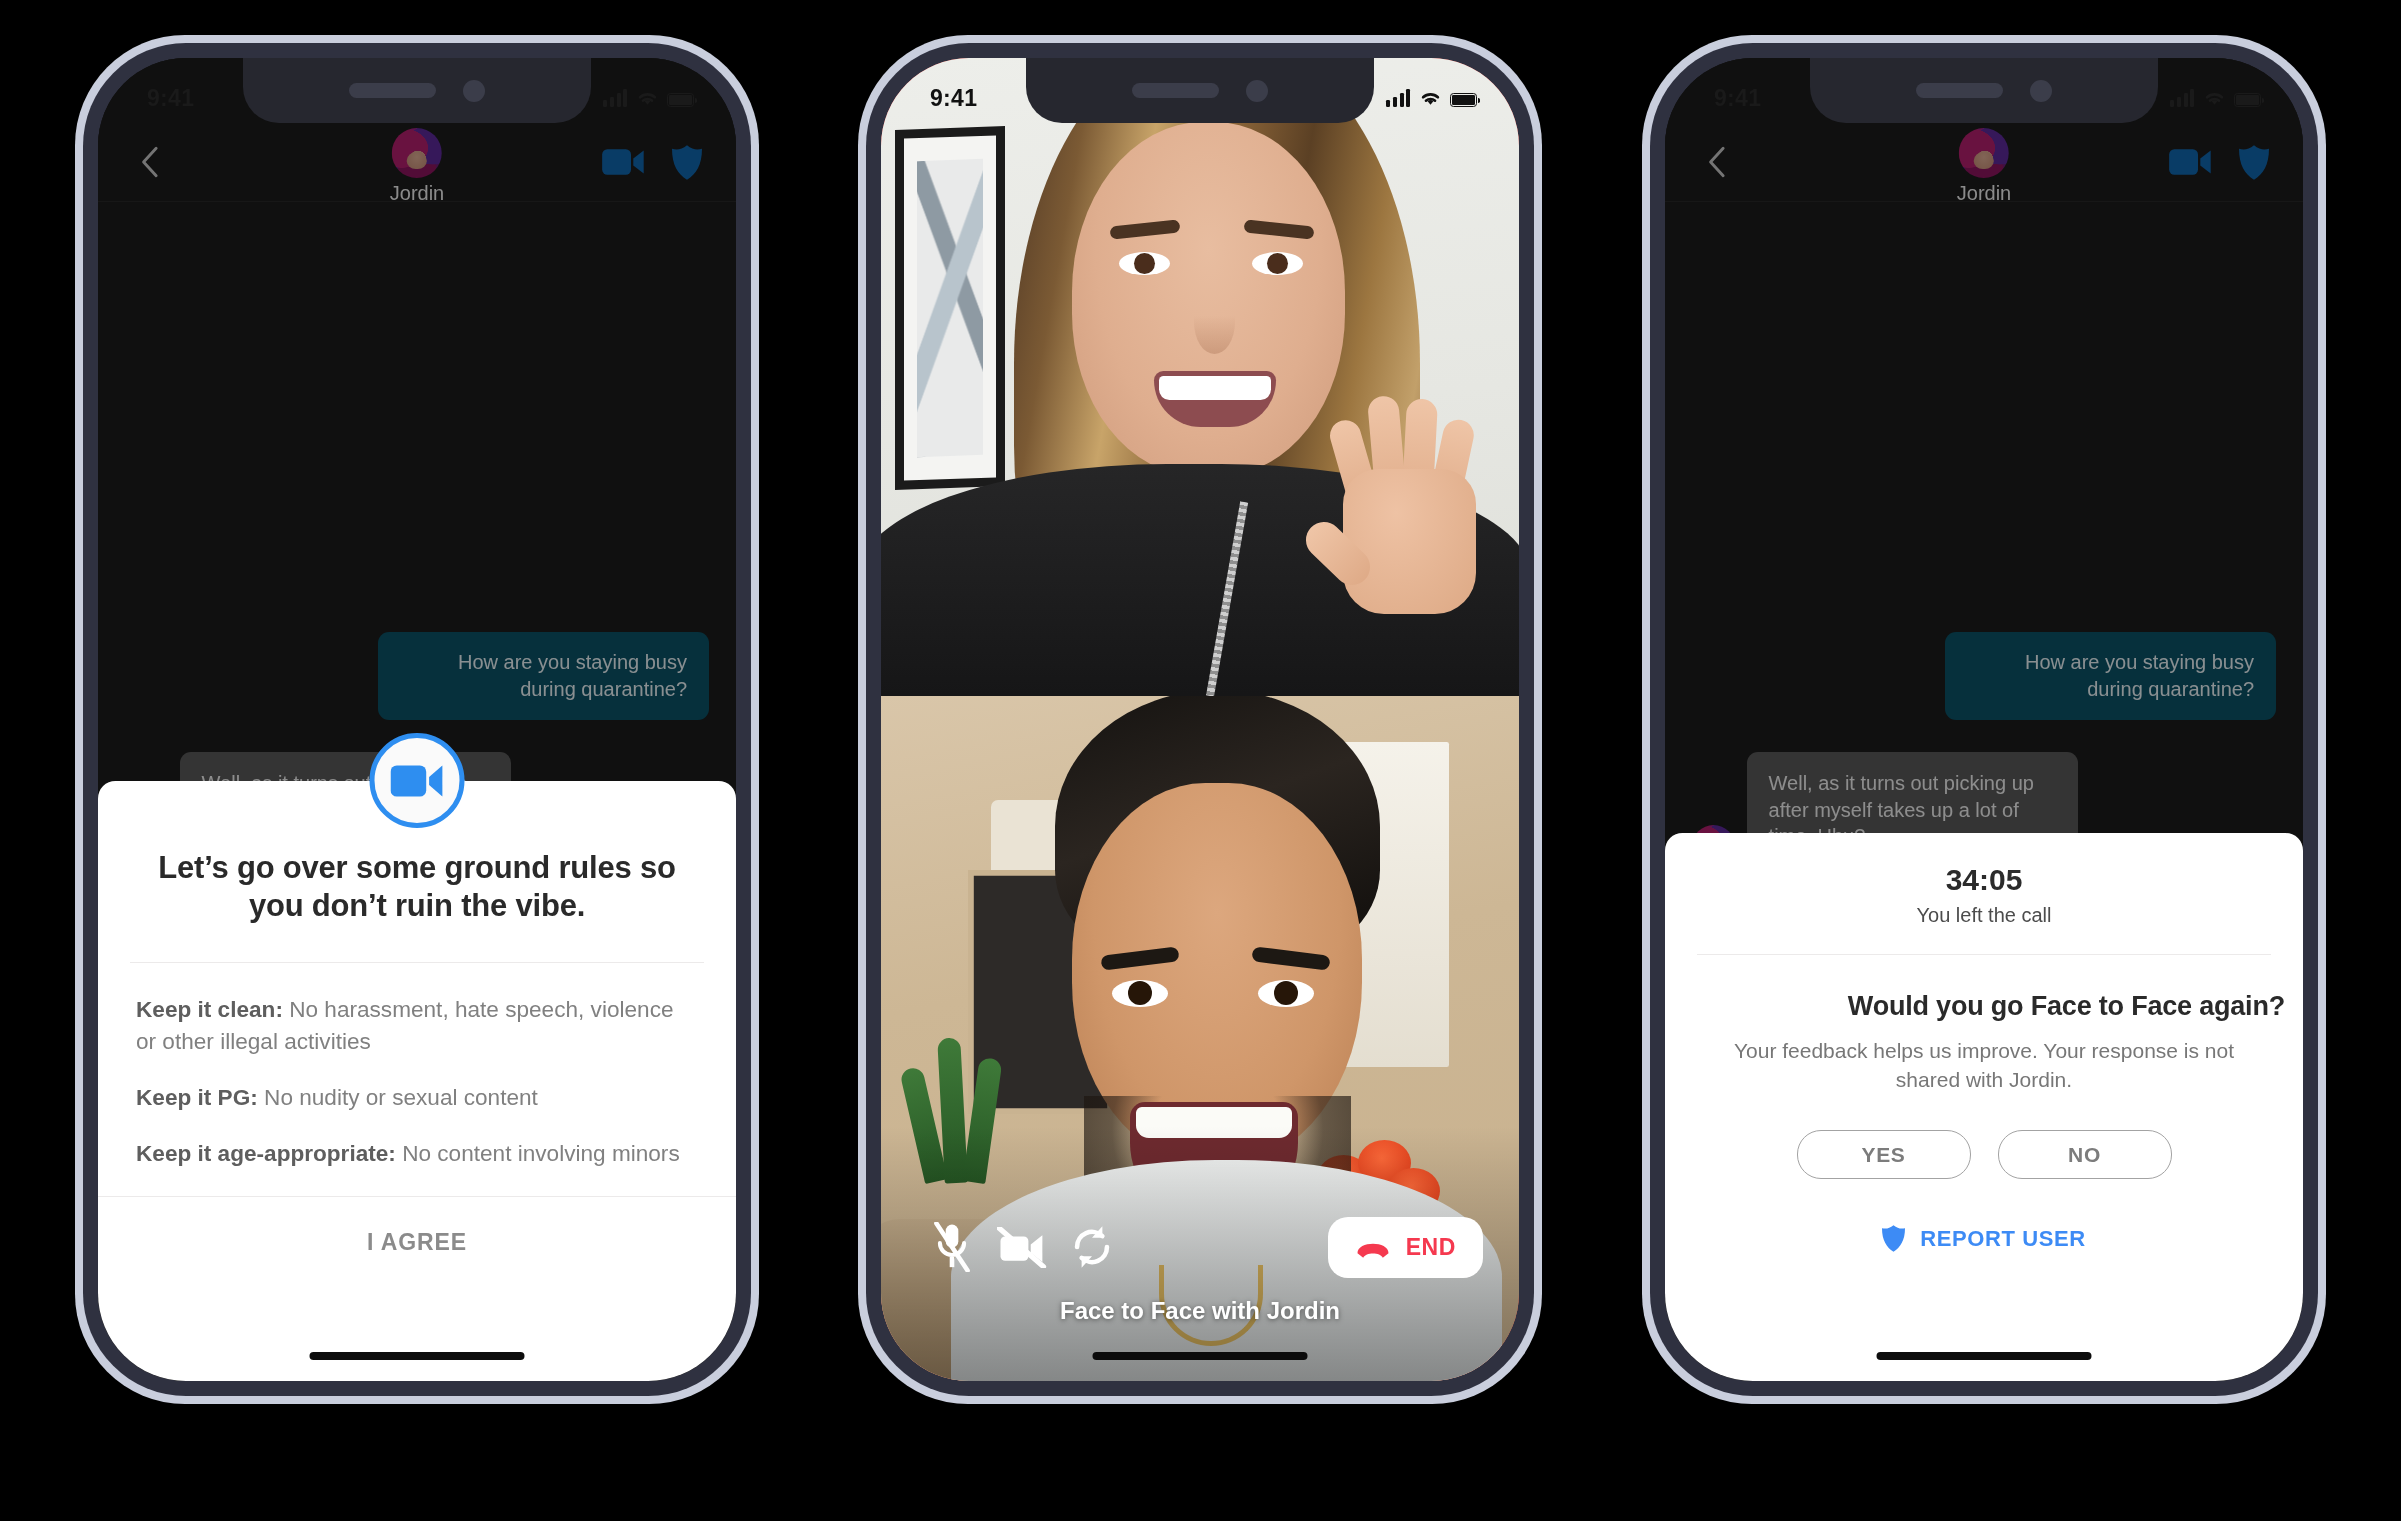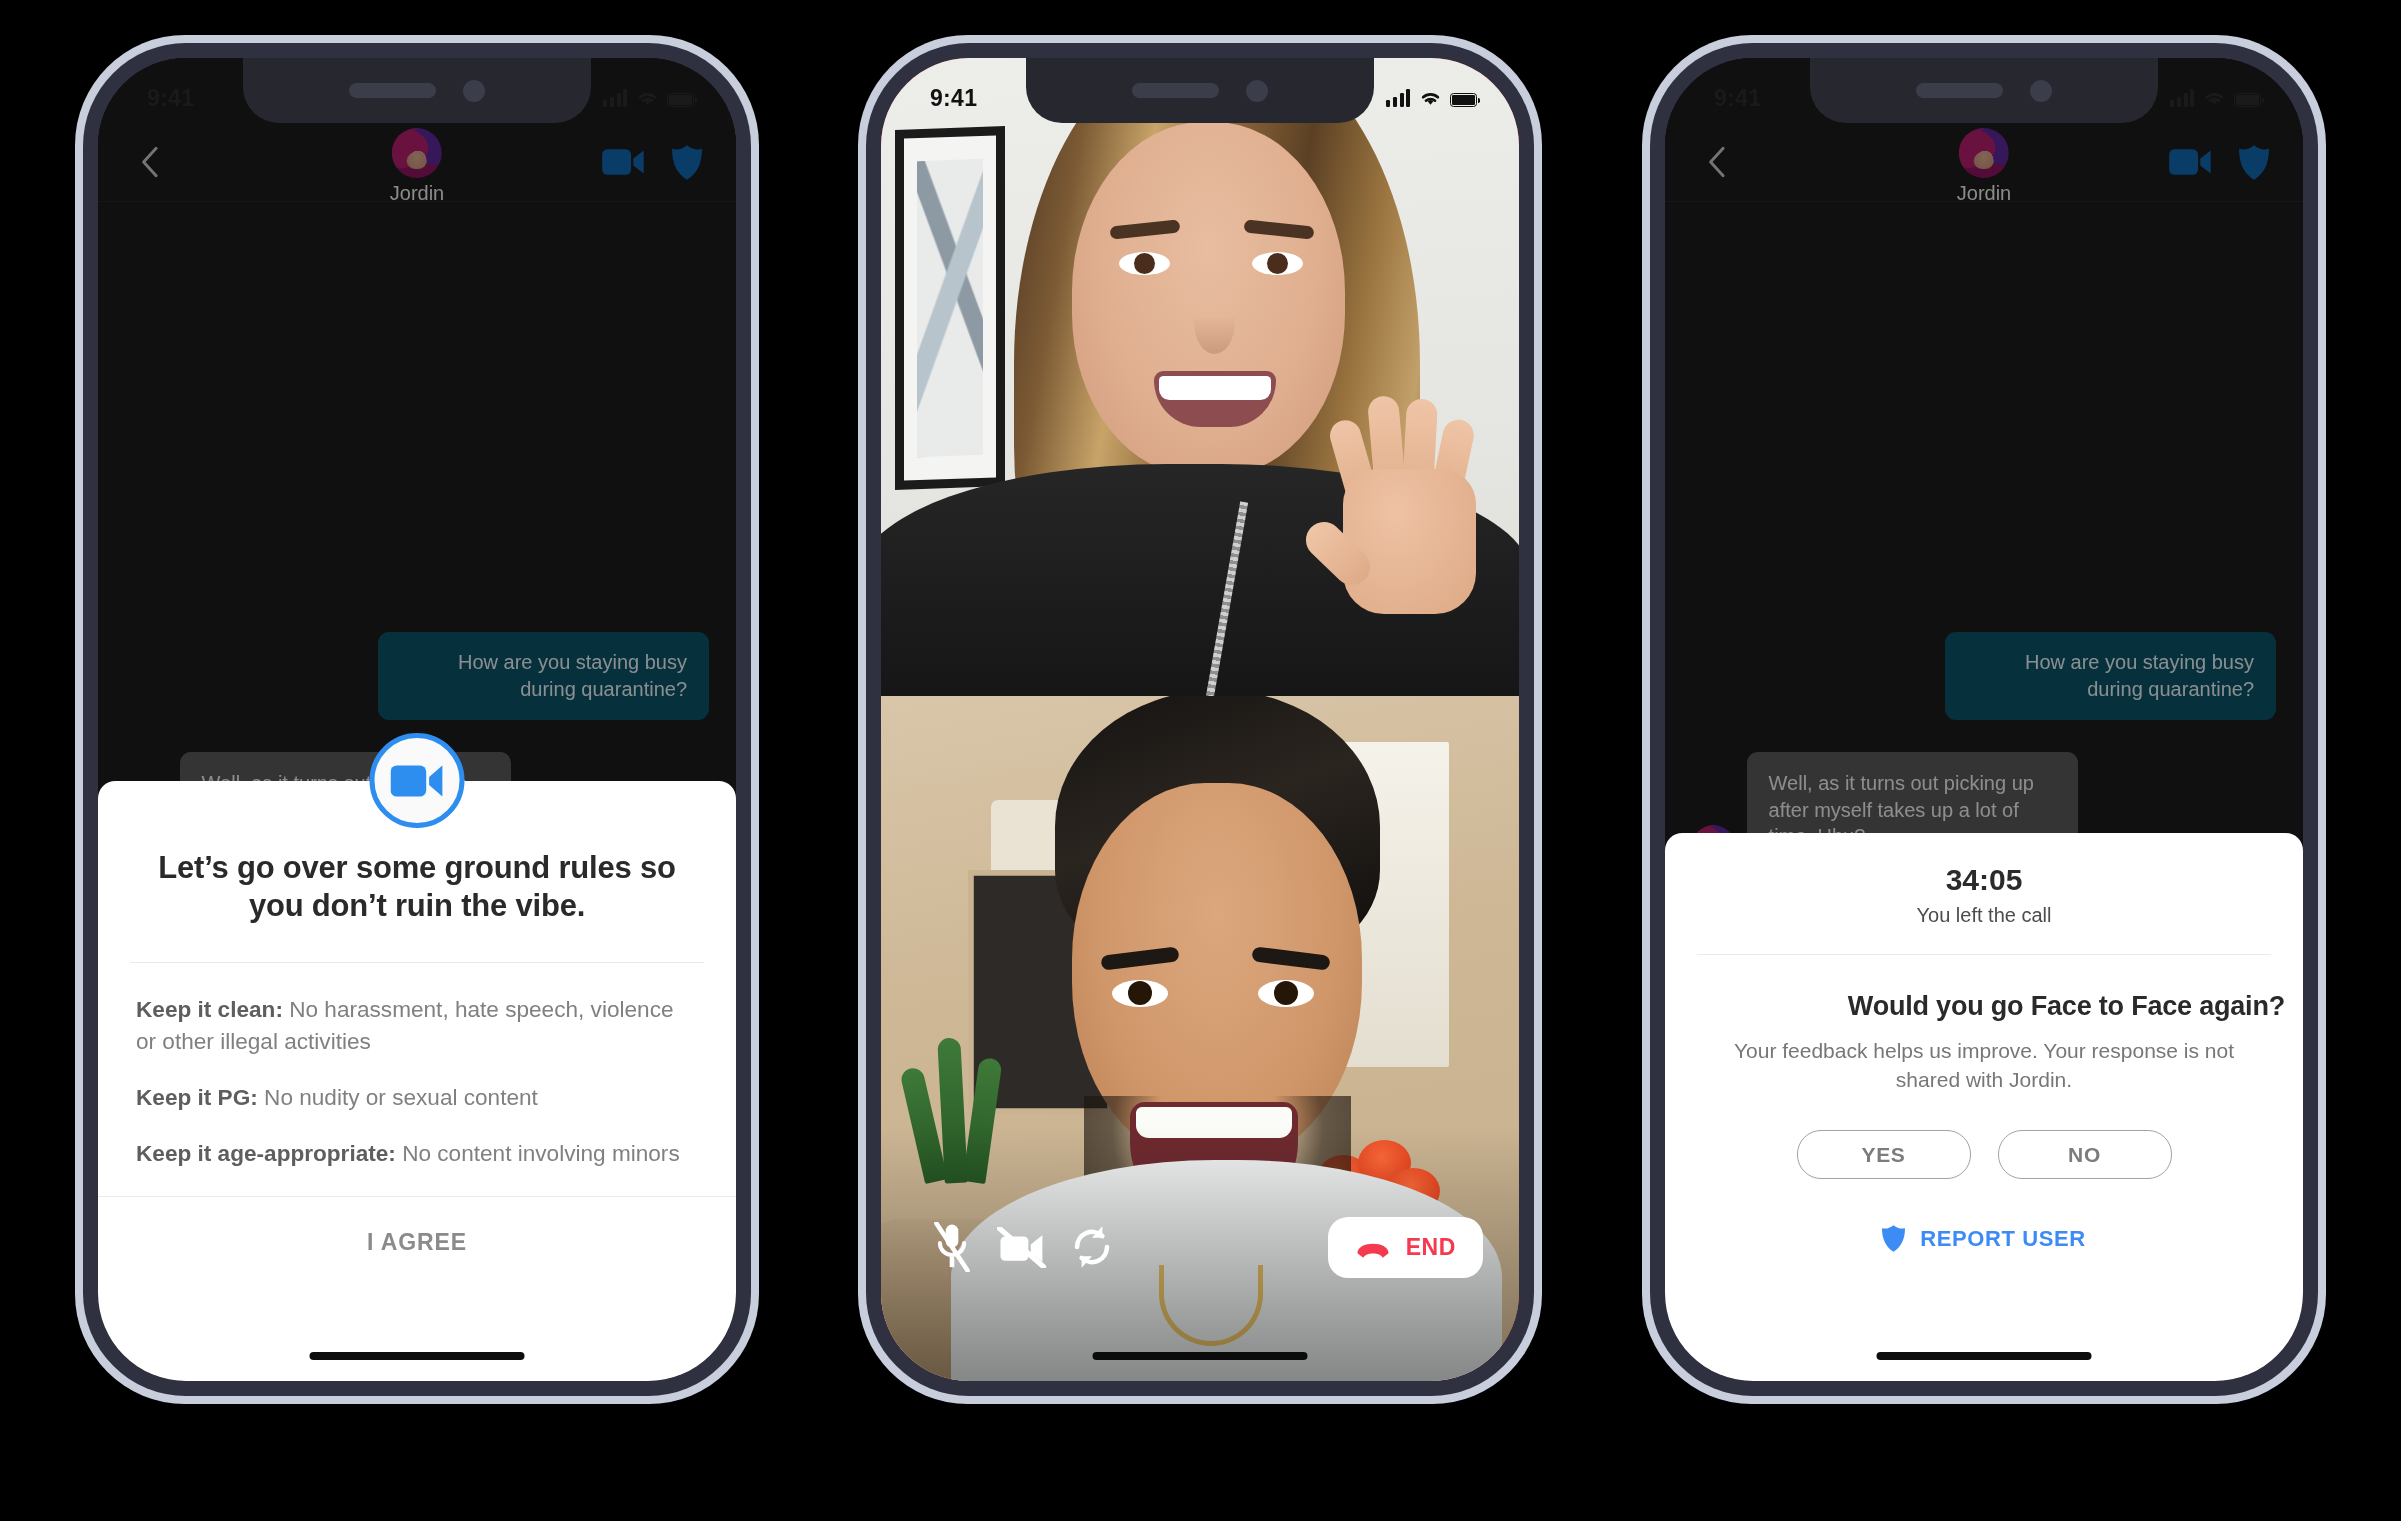--- a/index.html
+++ b/index.html
@@ -586,20 +586,21 @@
               </svg>
             </div>
             <div class="end-btn">
               <svg width="36" height="23" viewBox="0 0 62 40">
                 <path d="M4 30 C4 8 58 8 58 30 L48 38 C44 28 18 28 14 38 Z" fill="#f5394f" transform="rotate(0 31 24)"></path>
               </svg>
               <span class="end-label">END</span>
             </div>
           </div>
 
+          <div class="call-title">Face to Face with Jordin</div>
         </div>
 
         <div class="statusbar" style="color:#111; z-index:45;">
           <div class="clock">9:41</div>
           <div class="status-right">
             <span class="bars">
                 <i></i>
                 <i></i>
                 <i></i>
                 <i></i>

